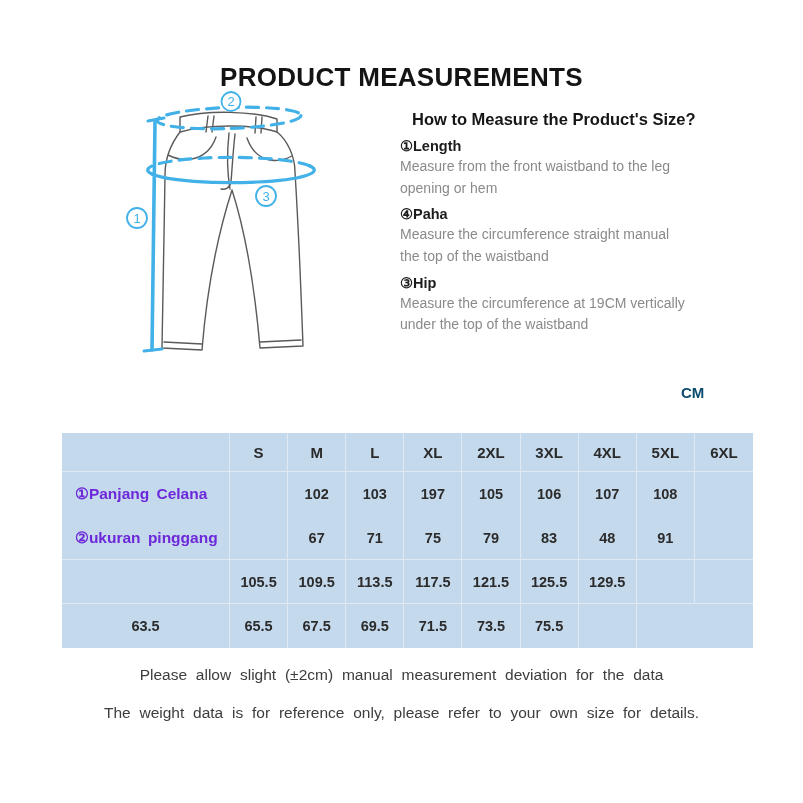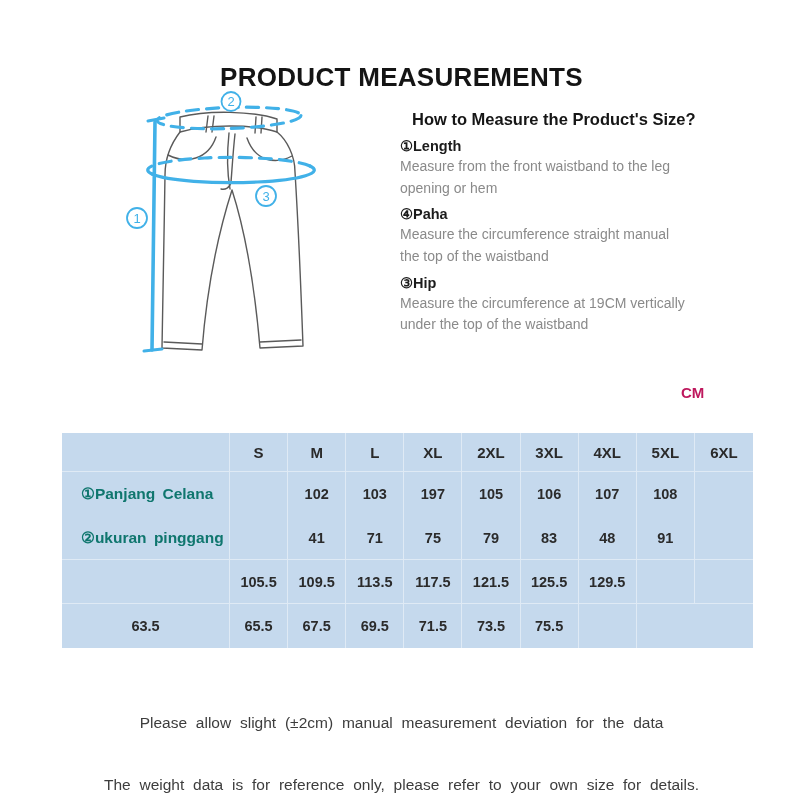--- a/index.html
+++ b/index.html
@@ -26,40 +26,40 @@
   .outline{stroke:#5a5a5a;stroke-width:1.4;fill:none;stroke-linecap:round;stroke-linejoin:round;}
   .mline{stroke:var(--blue);fill:none;stroke-linecap:round;}
   .mdash{stroke-dasharray:12 8;}
   .callout-circle{fill:#ffffff;stroke:var(--blue);stroke-width:1.8;}
   .callout-num{fill:var(--blue);font-size:13px;font-weight:400;text-anchor:middle;font-family:"Liberation Sans",sans-serif;}
   
   .howto{position:absolute;left:400px;top:110px;width:300px;}
   .howto-heading{font-size:16.5px;font-weight:700;color:#161616;margin:0 0 9px 12px;white-space:nowrap;}
   .howto-item-label{font-size:14.5px;font-weight:700;color:#1c1c1c;margin:7px 0 2px 0;}
   .howto-item-desc{font-size:14px;line-height:1.55;color:var(--body-gray);margin:0;width:292px;}
-  .unit-label{position:absolute;left:681px;top:384px;font-size:15px;font-weight:700;color:#be185d;}
+  .unit-label{position:absolute;left:681px;top:384px;font-size:15px;font-weight:700;color:#0c4a6e;}
   
   .size-table{
     position:absolute;left:62px;top:433px;width:691px;
     display:grid;grid-template-columns:168px repeat(9,1fr);
     grid-template-rows:39px 44px 44px 44px 44px;
     background:var(--tbl-bg);
   }
   .st-cell{display:flex;align-items:center;justify-content:center;
     font-weight:700;font-size:14.5px;color:#2b2b2b;box-sizing:border-box;}
   .st-cell.head{font-size:15px;color:#2a2a2a;}
-  .st-cell.rowlabel{justify-content:flex-start;padding-left:19px;font-size:15.5px;color:#0f766e;word-spacing:3px;white-space:nowrap;}
+  .st-cell.rowlabel{justify-content:flex-start;padding-left:13px;font-size:15.5px;color:#6d28d9;word-spacing:3px;white-space:nowrap;}
   .st-cell:not(:nth-child(10n)){border-right:1px solid var(--tbl-grid);}
   .st-cell:nth-child(-n+10),
   .st-cell:nth-child(n+21):nth-child(-n+40){border-bottom:1px solid var(--tbl-grid);}
   
   .note{position:absolute;left:0;width:100%;text-align:center;
-    font-size:15.5px;color:#3d3d3d;word-spacing:4.5px;margin-top:48px;}
+    font-size:15.5px;color:#3d3d3d;word-spacing:4.5px;}
   .note-1{top:666px;}
-  .note-2{top:728px;}
+  .note-2{top:704px;}
 </style>
 </head>
 <body>
 
 <div class="page">
 
   <div class="page-title">PRODUCT MEASUREMENTS</div>
 
   <div class="diagram">
     <svg viewBox="0 0 285 265">
@@ -136,21 +136,21 @@
     <div class="st-cell">103</div>
     <div class="st-cell">197</div>
     <div class="st-cell">105</div>
     <div class="st-cell">106</div>
     <div class="st-cell">107</div>
     <div class="st-cell">108</div>
     <div class="st-cell"></div>
 
     <div class="st-cell rowlabel">②ukuran pinggang</div>
     <div class="st-cell"></div>
-    <div class="st-cell">41</div>
+    <div class="st-cell">67</div>
     <div class="st-cell">71</div>
     <div class="st-cell">75</div>
     <div class="st-cell">79</div>
     <div class="st-cell">83</div>
     <div class="st-cell">48</div>
     <div class="st-cell">91</div>
     <div class="st-cell"></div>
 
     <div class="st-cell"></div>
     <div class="st-cell">105.5</div>

